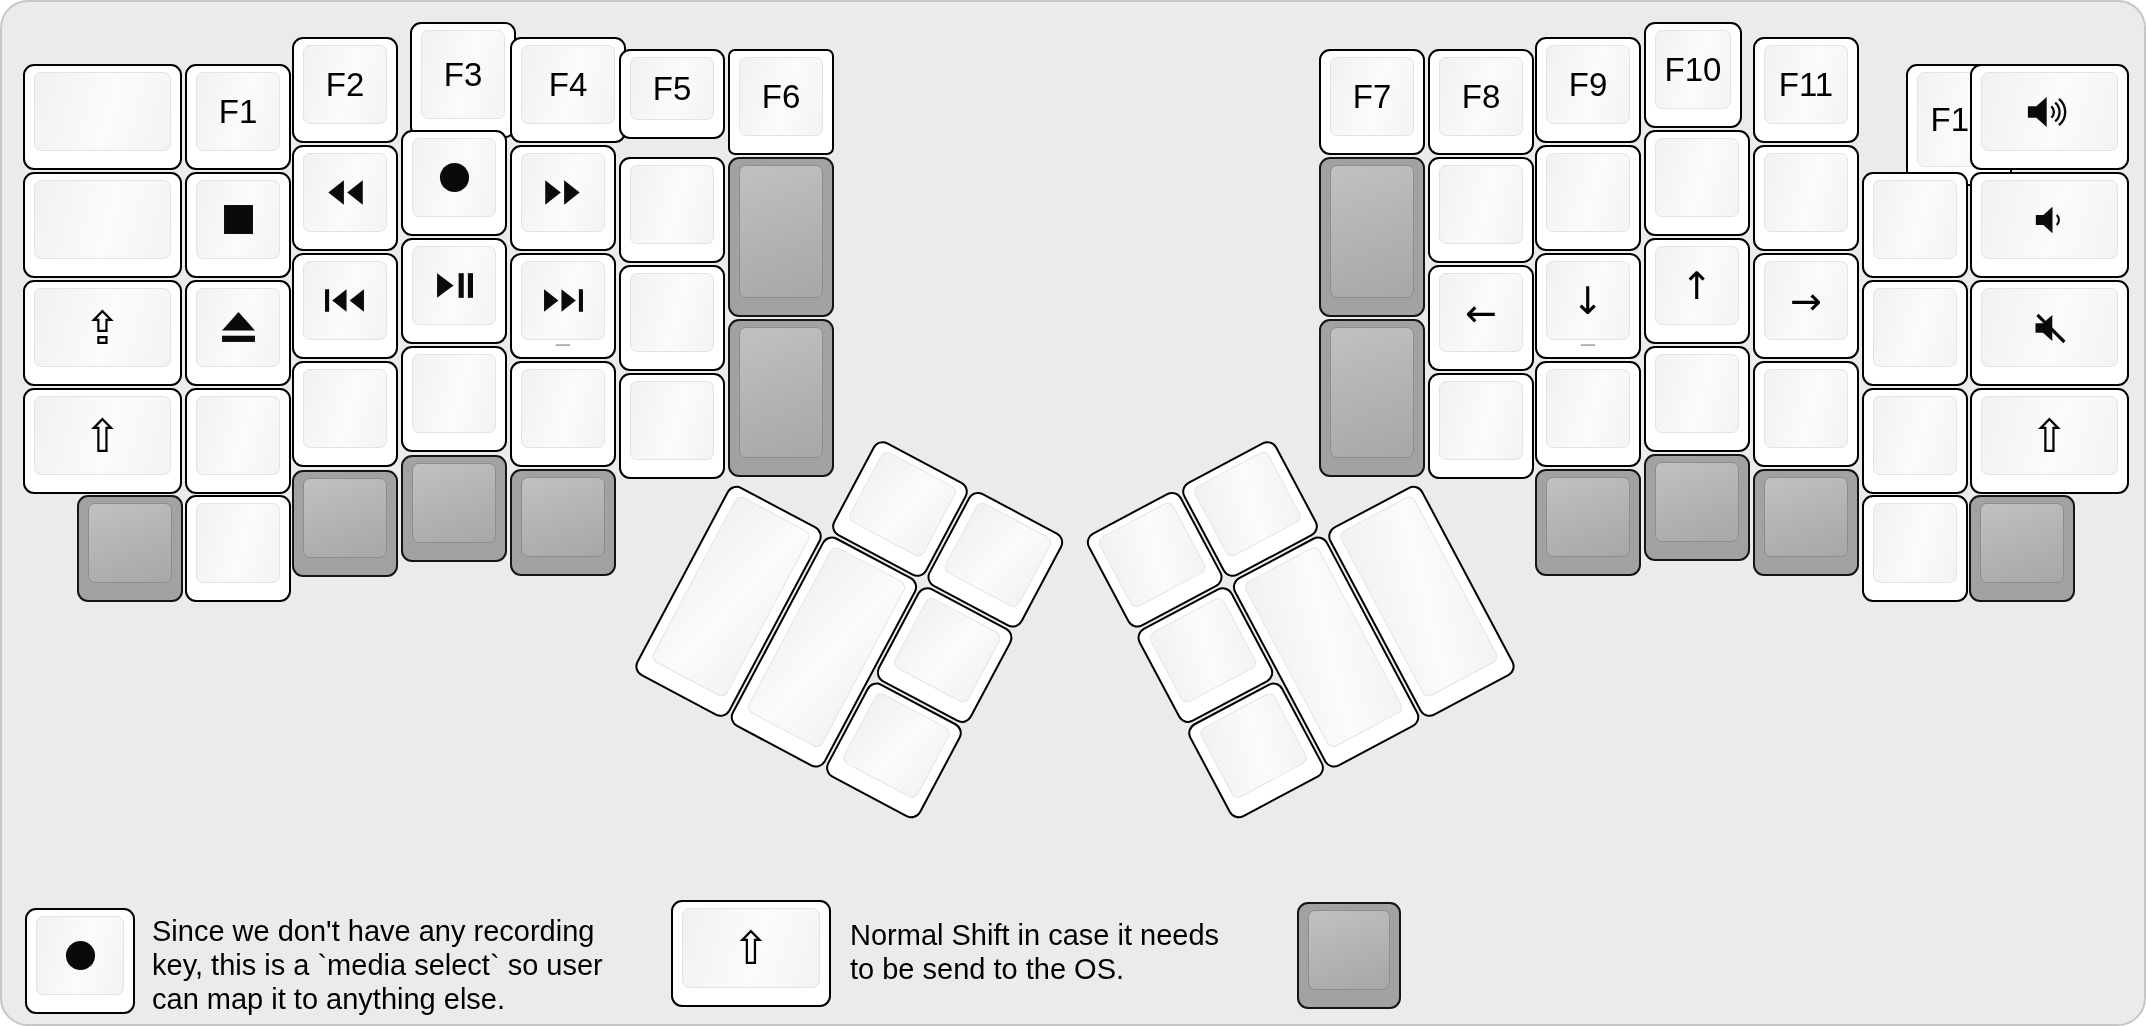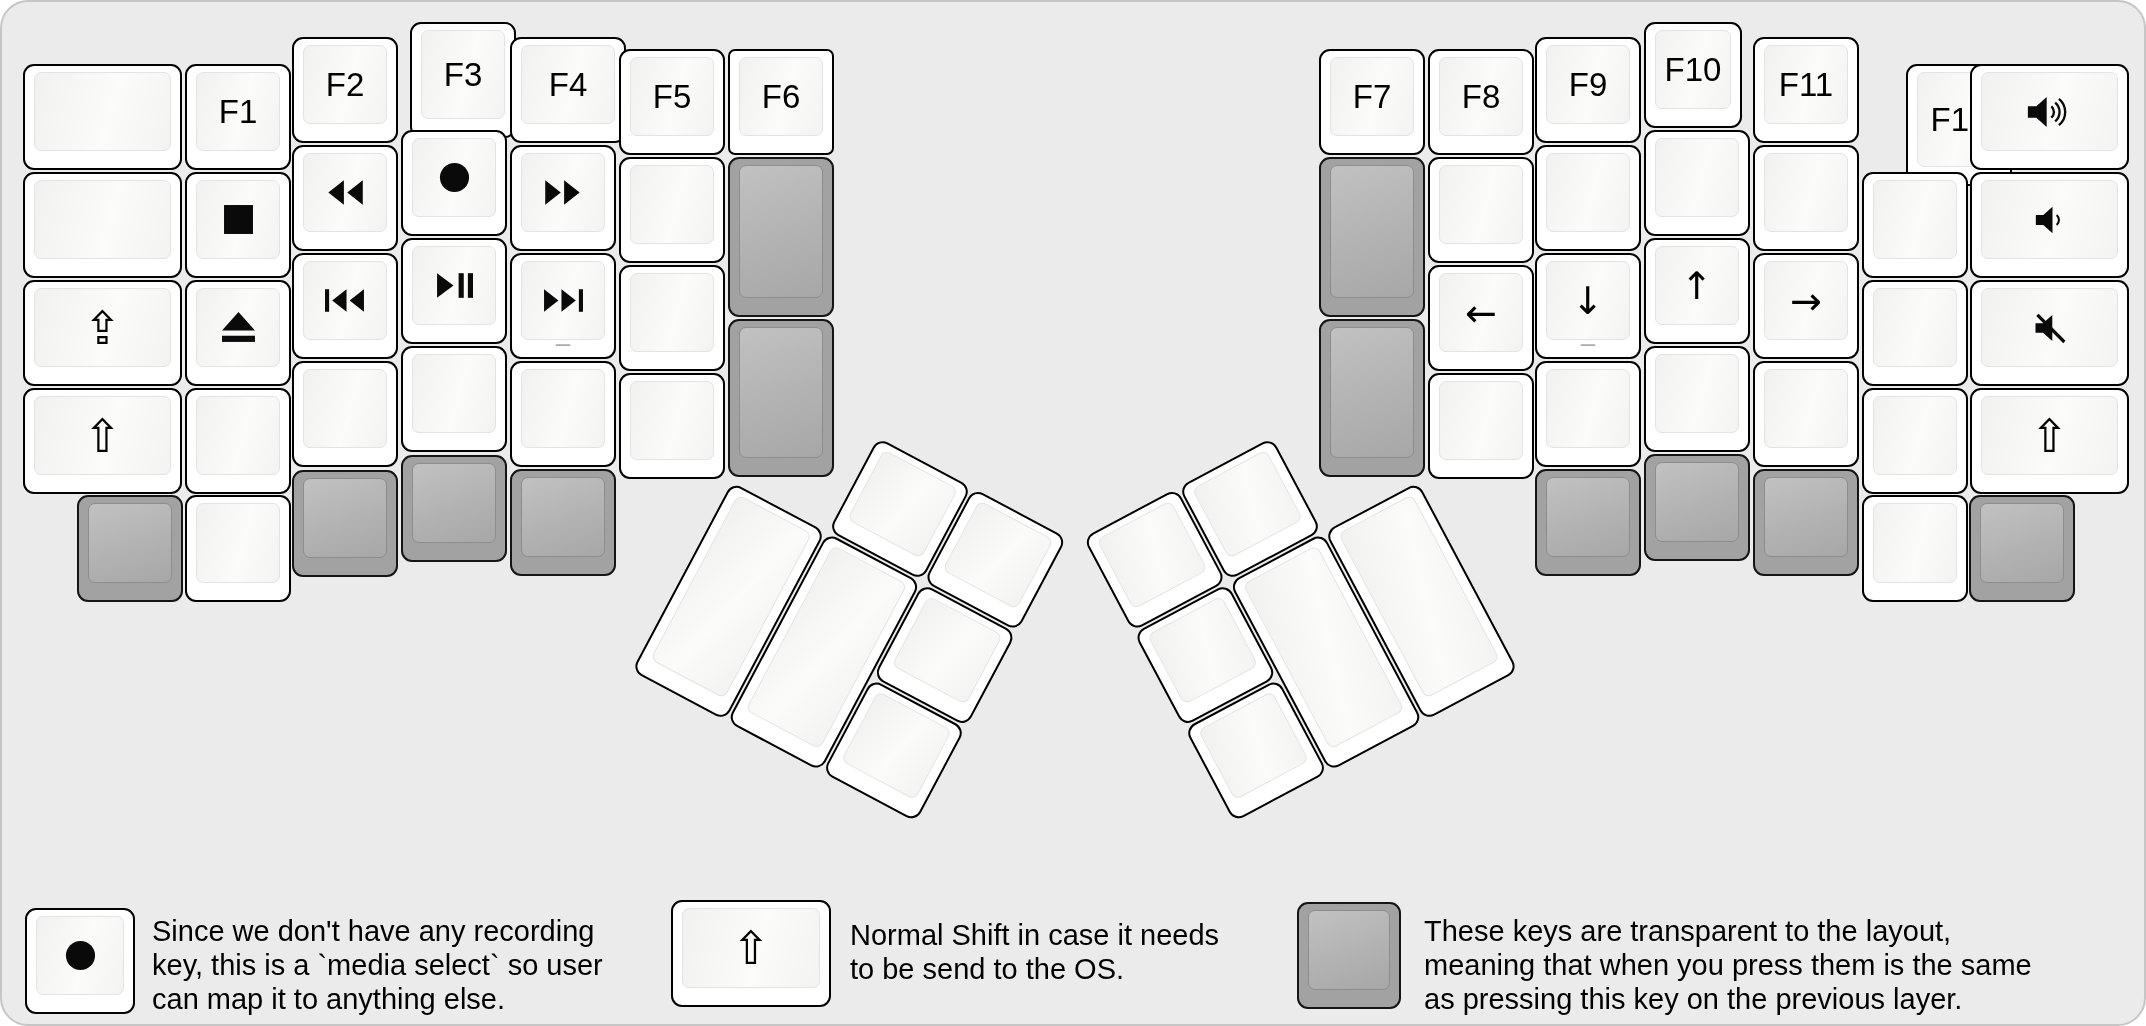--- a/index.html
+++ b/index.html
@@ -168,21 +168,21 @@
               <path class="f" d="M2 1 L16 12 L2 23 Z M19 1 L33 12 L19 23 Z"></path>
               <rect class="f" x="36" y="1" width="4" height="22"></rect>
             </svg>
           </span>
         </div>
         <span class="sub">–</span>
       </div>
       <div class="key" style="left: 508px; top: 359px; width: 106px; height: 106px;">
         <div class="cap"></div>
       </div>
-      <div class="key" style="left: 617px; top: 47px; width: 106px; height: 106px;">
+      <div class="key" style="left: 617px; top: 47px; width: 106px; height: 90px;">
         <div class="cap">
           <span class="flabel">F5</span>
         </div>
       </div>
       <div class="key" style="left: 617px; top: 155px; width: 106px; height: 106px;">
         <div class="cap"></div>
       </div>
       <div class="key" style="left: 617px; top: 263px; width: 106px; height: 106px;">
         <div class="cap"></div>
       </div>
@@ -411,16 +411,13 @@
       </div>
       <div class="key" style="left: -322px; top: 108px; width: 106px; height: 106px;">
         <div class="cap"></div>
       </div>
     </div>
   <div class="legend-text lt-1">Since we don't have any recording
 key, this is a `media select` so user
 can map it to anything else.</div>
   <div class="legend-text lt-2">Normal Shift in case it needs
 to be send to the OS.</div>
-  <div class="legend-text lt-3">These keys are transparent to the layout,
-meaning that when you press them is the same
-as pressing this key on the previous layer.</div>
 </div>
 
 </body></html>

